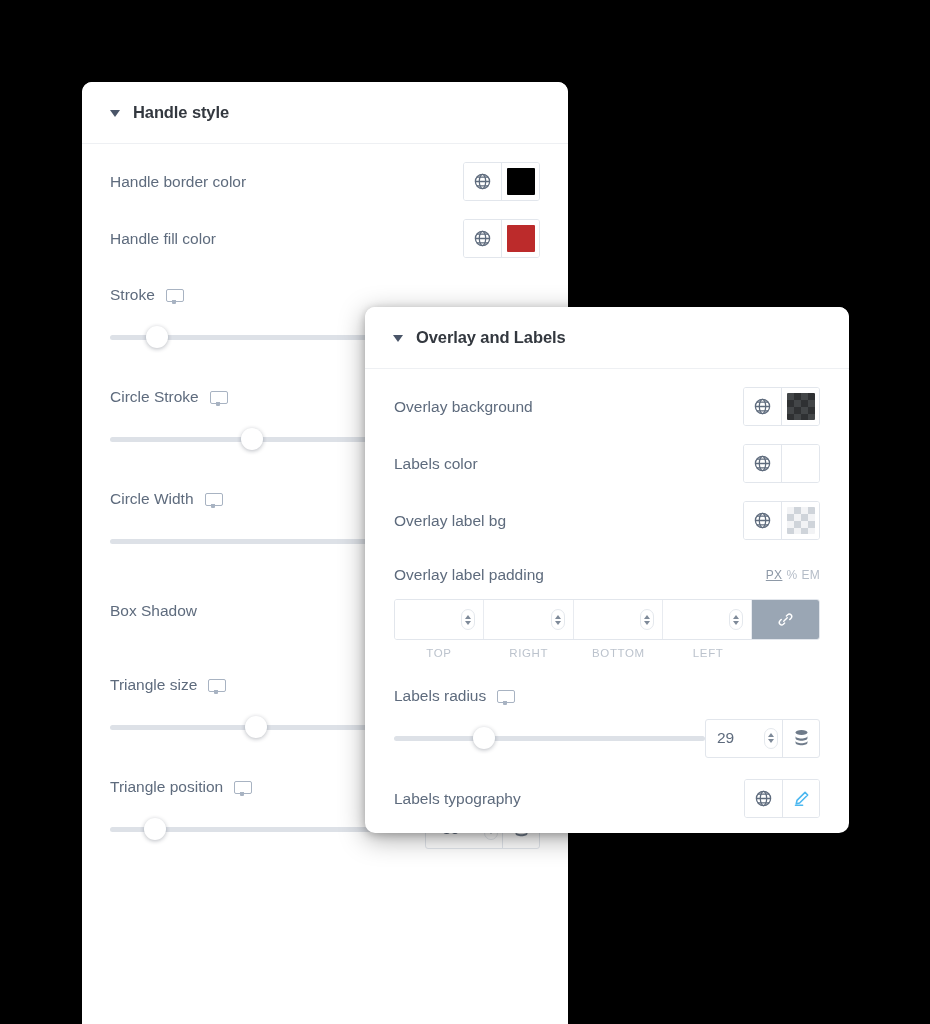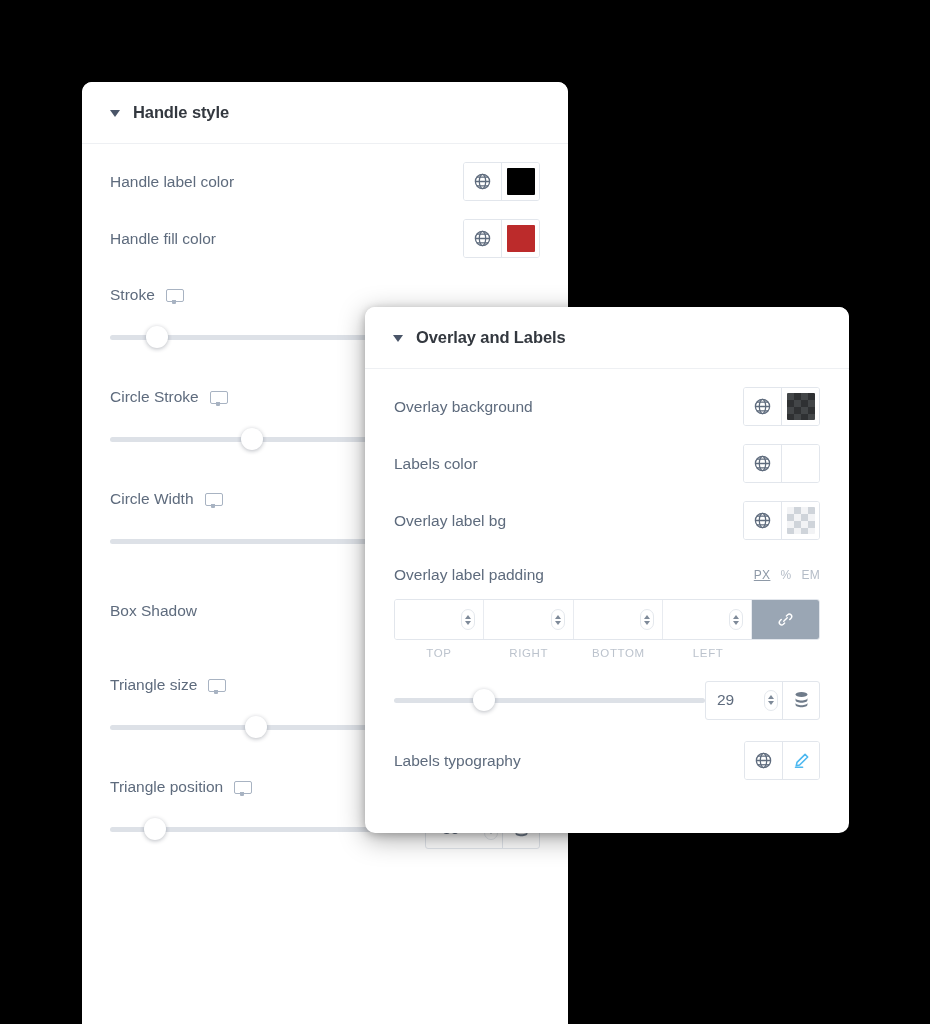--- a/index.html
+++ b/index.html
@@ -235,21 +235,21 @@
     border-left: 1px solid #e2e6ec;
     display: flex;
     align-items: center;
     justify-content: center;
   }
   .db-svg { width: 17px; height: 19px; display: block; }
 
   
   .units {
     display: flex;
-    gap: 10px;
+    gap: 4px;
     align-items: center;
   }
   .unit {
     font-size: 12px;
     color: #b4bcc7;
     letter-spacing: 0.3px;
   }
   .unit.active {
     color: #8e99a7;
     text-decoration: underline;
@@ -309,21 +309,21 @@
     <div class="panel-header">
       <span class="caret"></span>
       <span class="panel-title">Handle style</span>
     </div>
 
     <div class="panel-body">
 
       <div class="spacer-18"></div>
 
       <div class="row">
-        <span class="row-label">Handle label color</span>
+        <span class="row-label">Handle border color</span>
         <div class="color-control">
           <div class="ctrl-btn">
             <svg class="globe-svg" viewBox="0 0 24 24" fill="none" stroke="#5e6b7d" stroke-width="1.6">
               <circle cx="12" cy="12" r="9"></circle>
               <ellipse cx="12" cy="12" rx="4" ry="9"></ellipse>
               <line x1="3" y1="12" x2="21" y2="12"></line>
               <line x1="4.6" y1="6.6" x2="19.4" y2="6.6"></line>
               <line x1="4.6" y1="17.4" x2="19.4" y2="17.4"></line>
             </svg>
           </div>
@@ -580,20 +580,26 @@
       <div class="dim-labels">
         <span class="dim-label">TOP</span>
         <span class="dim-label">RIGHT</span>
         <span class="dim-label">BOTTOM</span>
         <span class="dim-label">LEFT</span>
         <span class="dim-label-spacer"></span>
       </div>
 
       <div class="spacer-18"></div>
 
+      <div class="row">
+        <span class="row-label">
+          <span>Labels radius</span>
+          <span class="monitor-icon"></span>
+        </span>
+      </div>
       <div class="slider-row" style="gap:0">
         <div class="slider">
           <span class="slider-track"></span>
           <span class="slider-thumb" style="left:29%"></span>
         </div>
         <div class="number-control">
           <div class="number-field">
             <span class="number-value">29</span>
             <span class="spinner">
               <span class="spin-up"></span>

